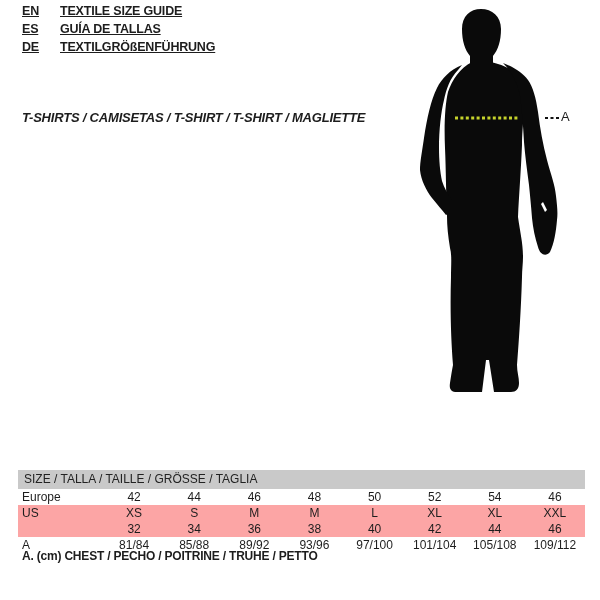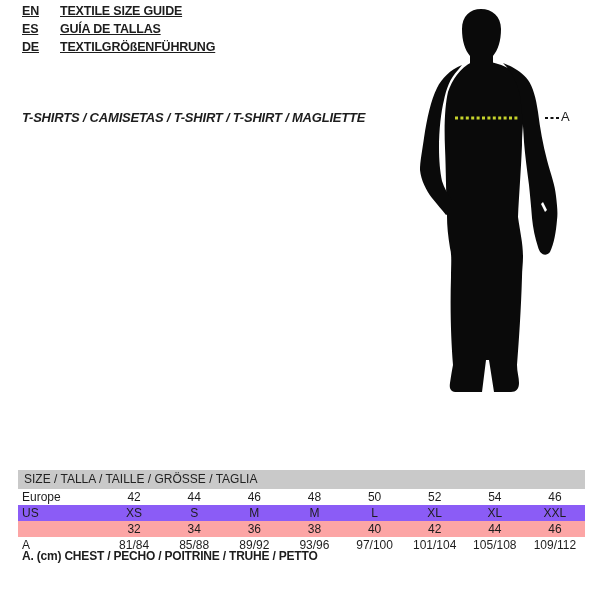--- a/index.html
+++ b/index.html
@@ -92,21 +92,21 @@
       <span class="st-cell">42</span>
       <span class="st-cell">44</span>
       <span class="st-cell">46</span>
       <span class="st-cell">48</span>
       <span class="st-cell">50</span>
       <span class="st-cell">52</span>
       <span class="st-cell">54</span>
       <span class="st-cell">46</span>
     </div>
 
-    <div class="st-row" style="background:#8b5cf6;">
+    <div class="st-row" style="background:#fca5a5;">
       <span class="st-label">US</span>
       <span class="st-cell">XS</span>
       <span class="st-cell">S</span>
       <span class="st-cell">M</span>
       <span class="st-cell">M</span>
       <span class="st-cell">L</span>
       <span class="st-cell">XL</span>
       <span class="st-cell">XL</span>
       <span class="st-cell">XXL</span>
     </div>

